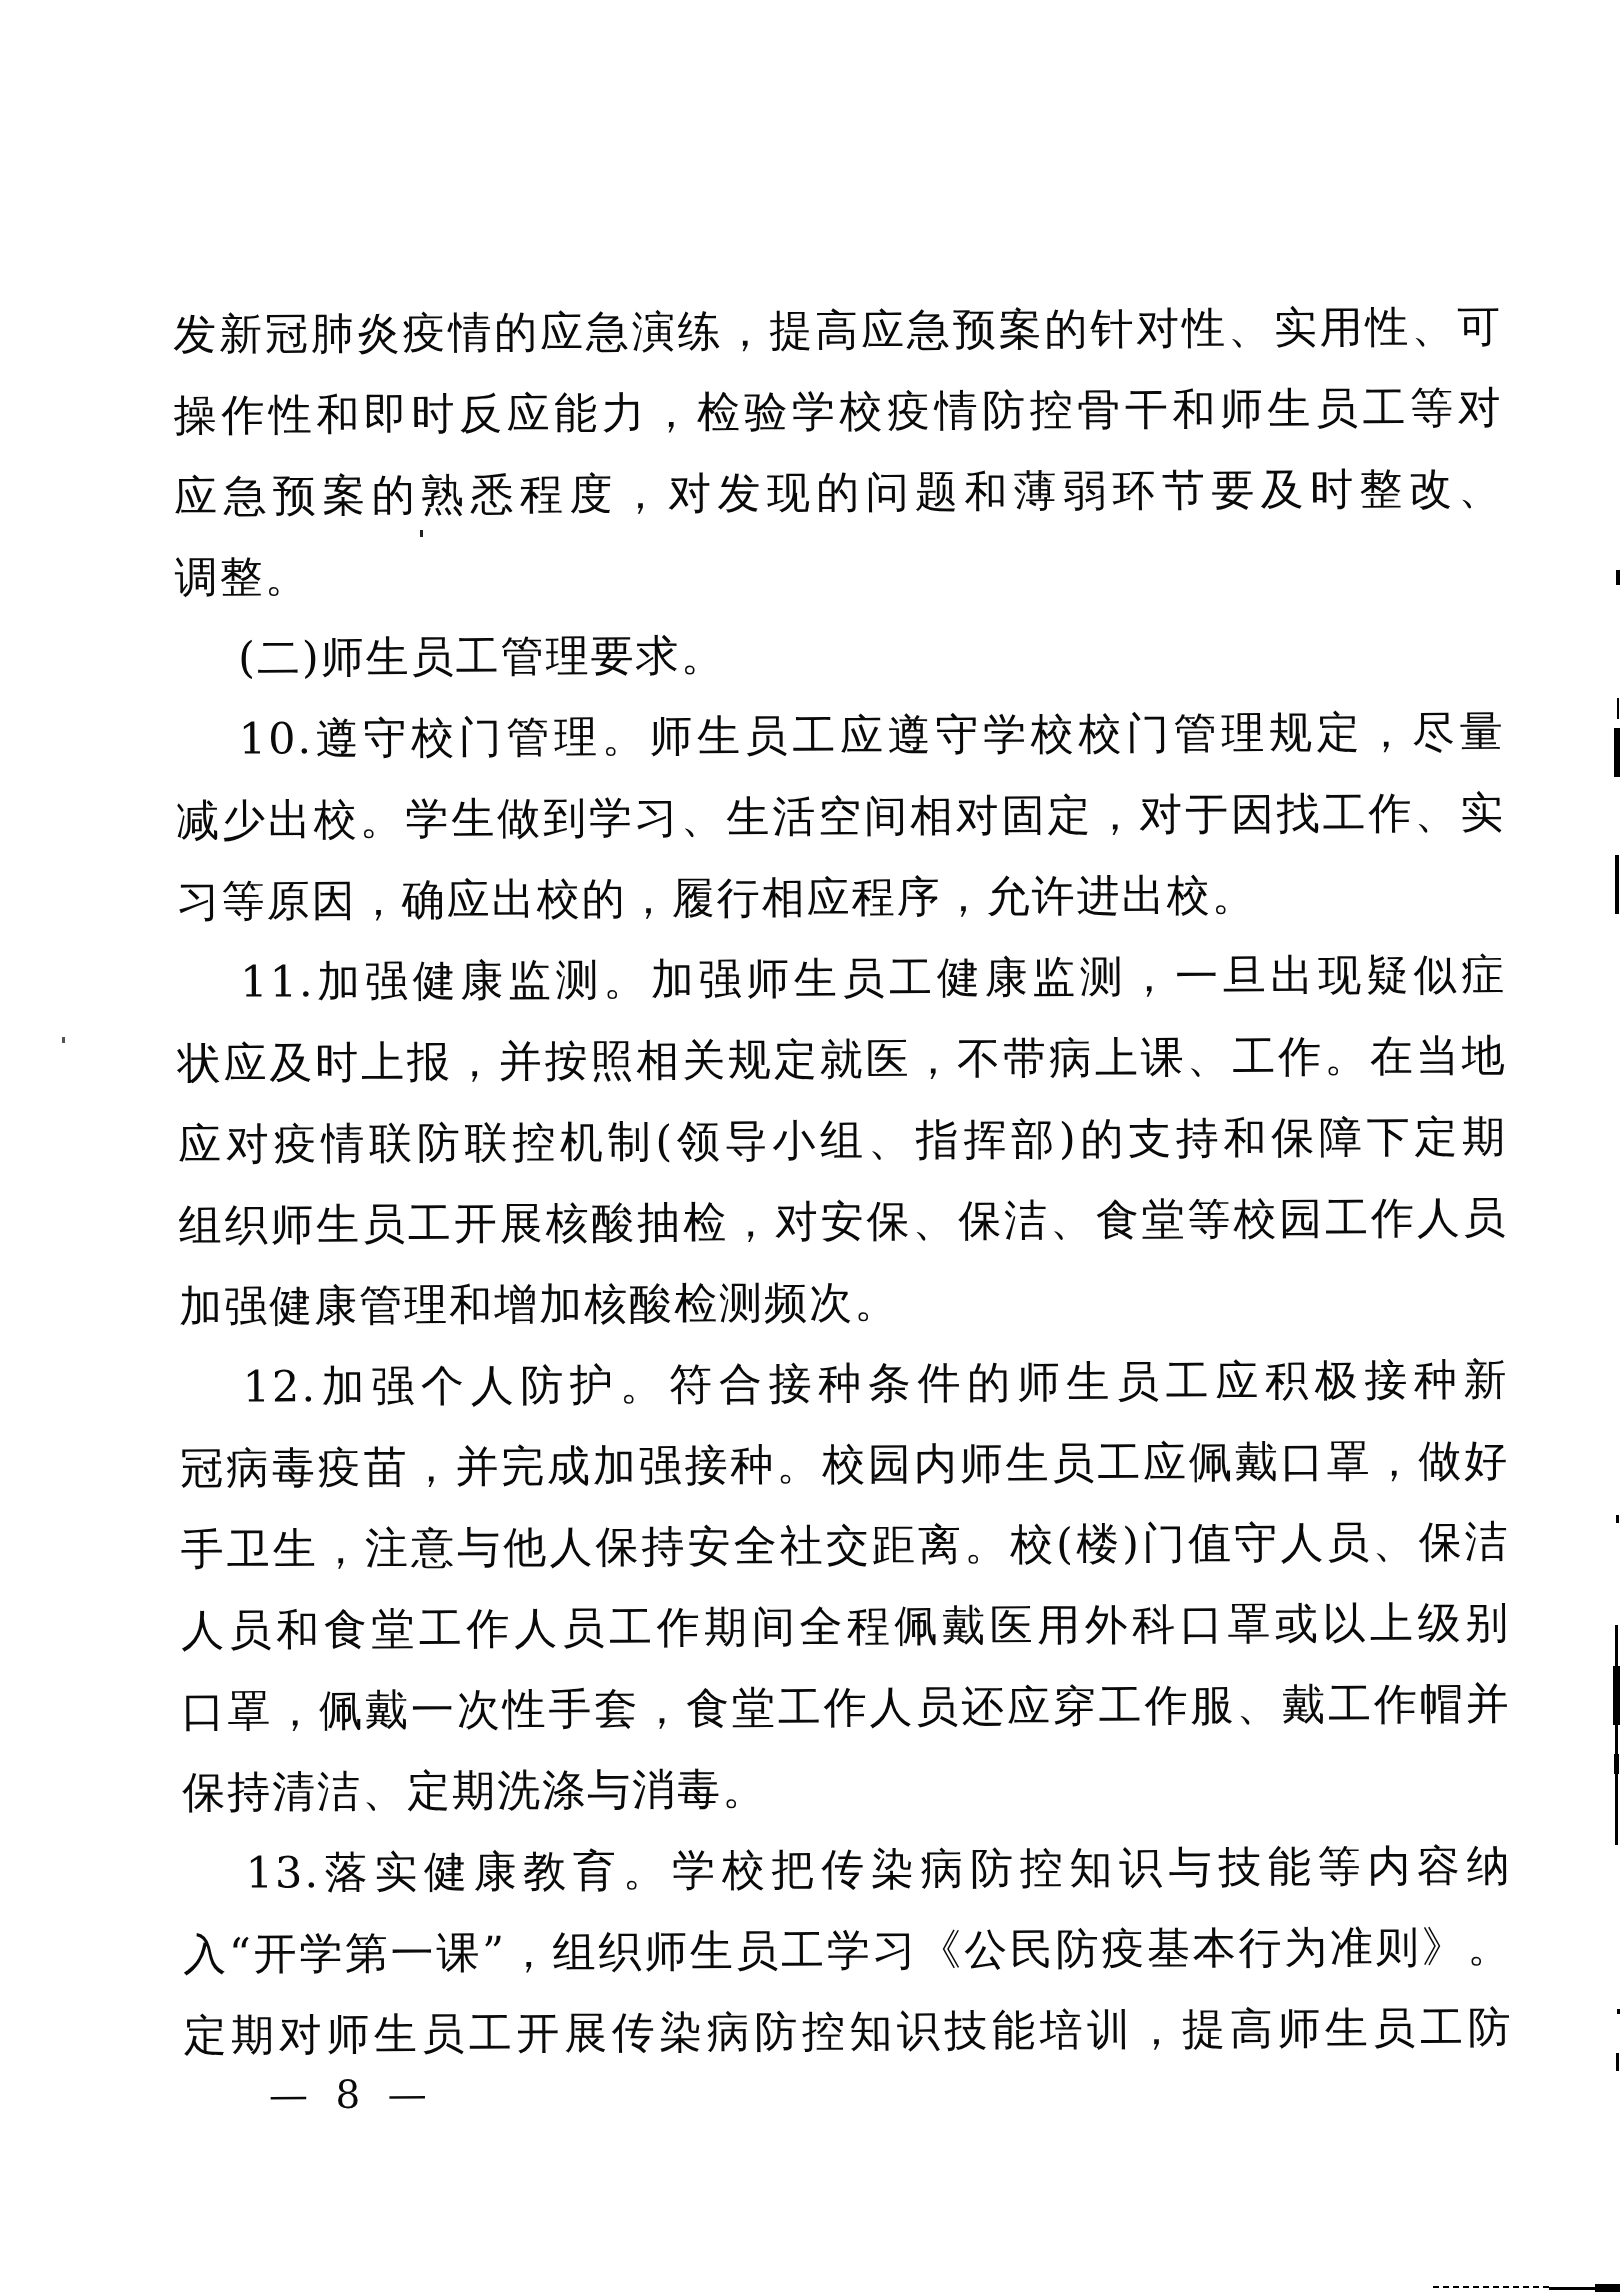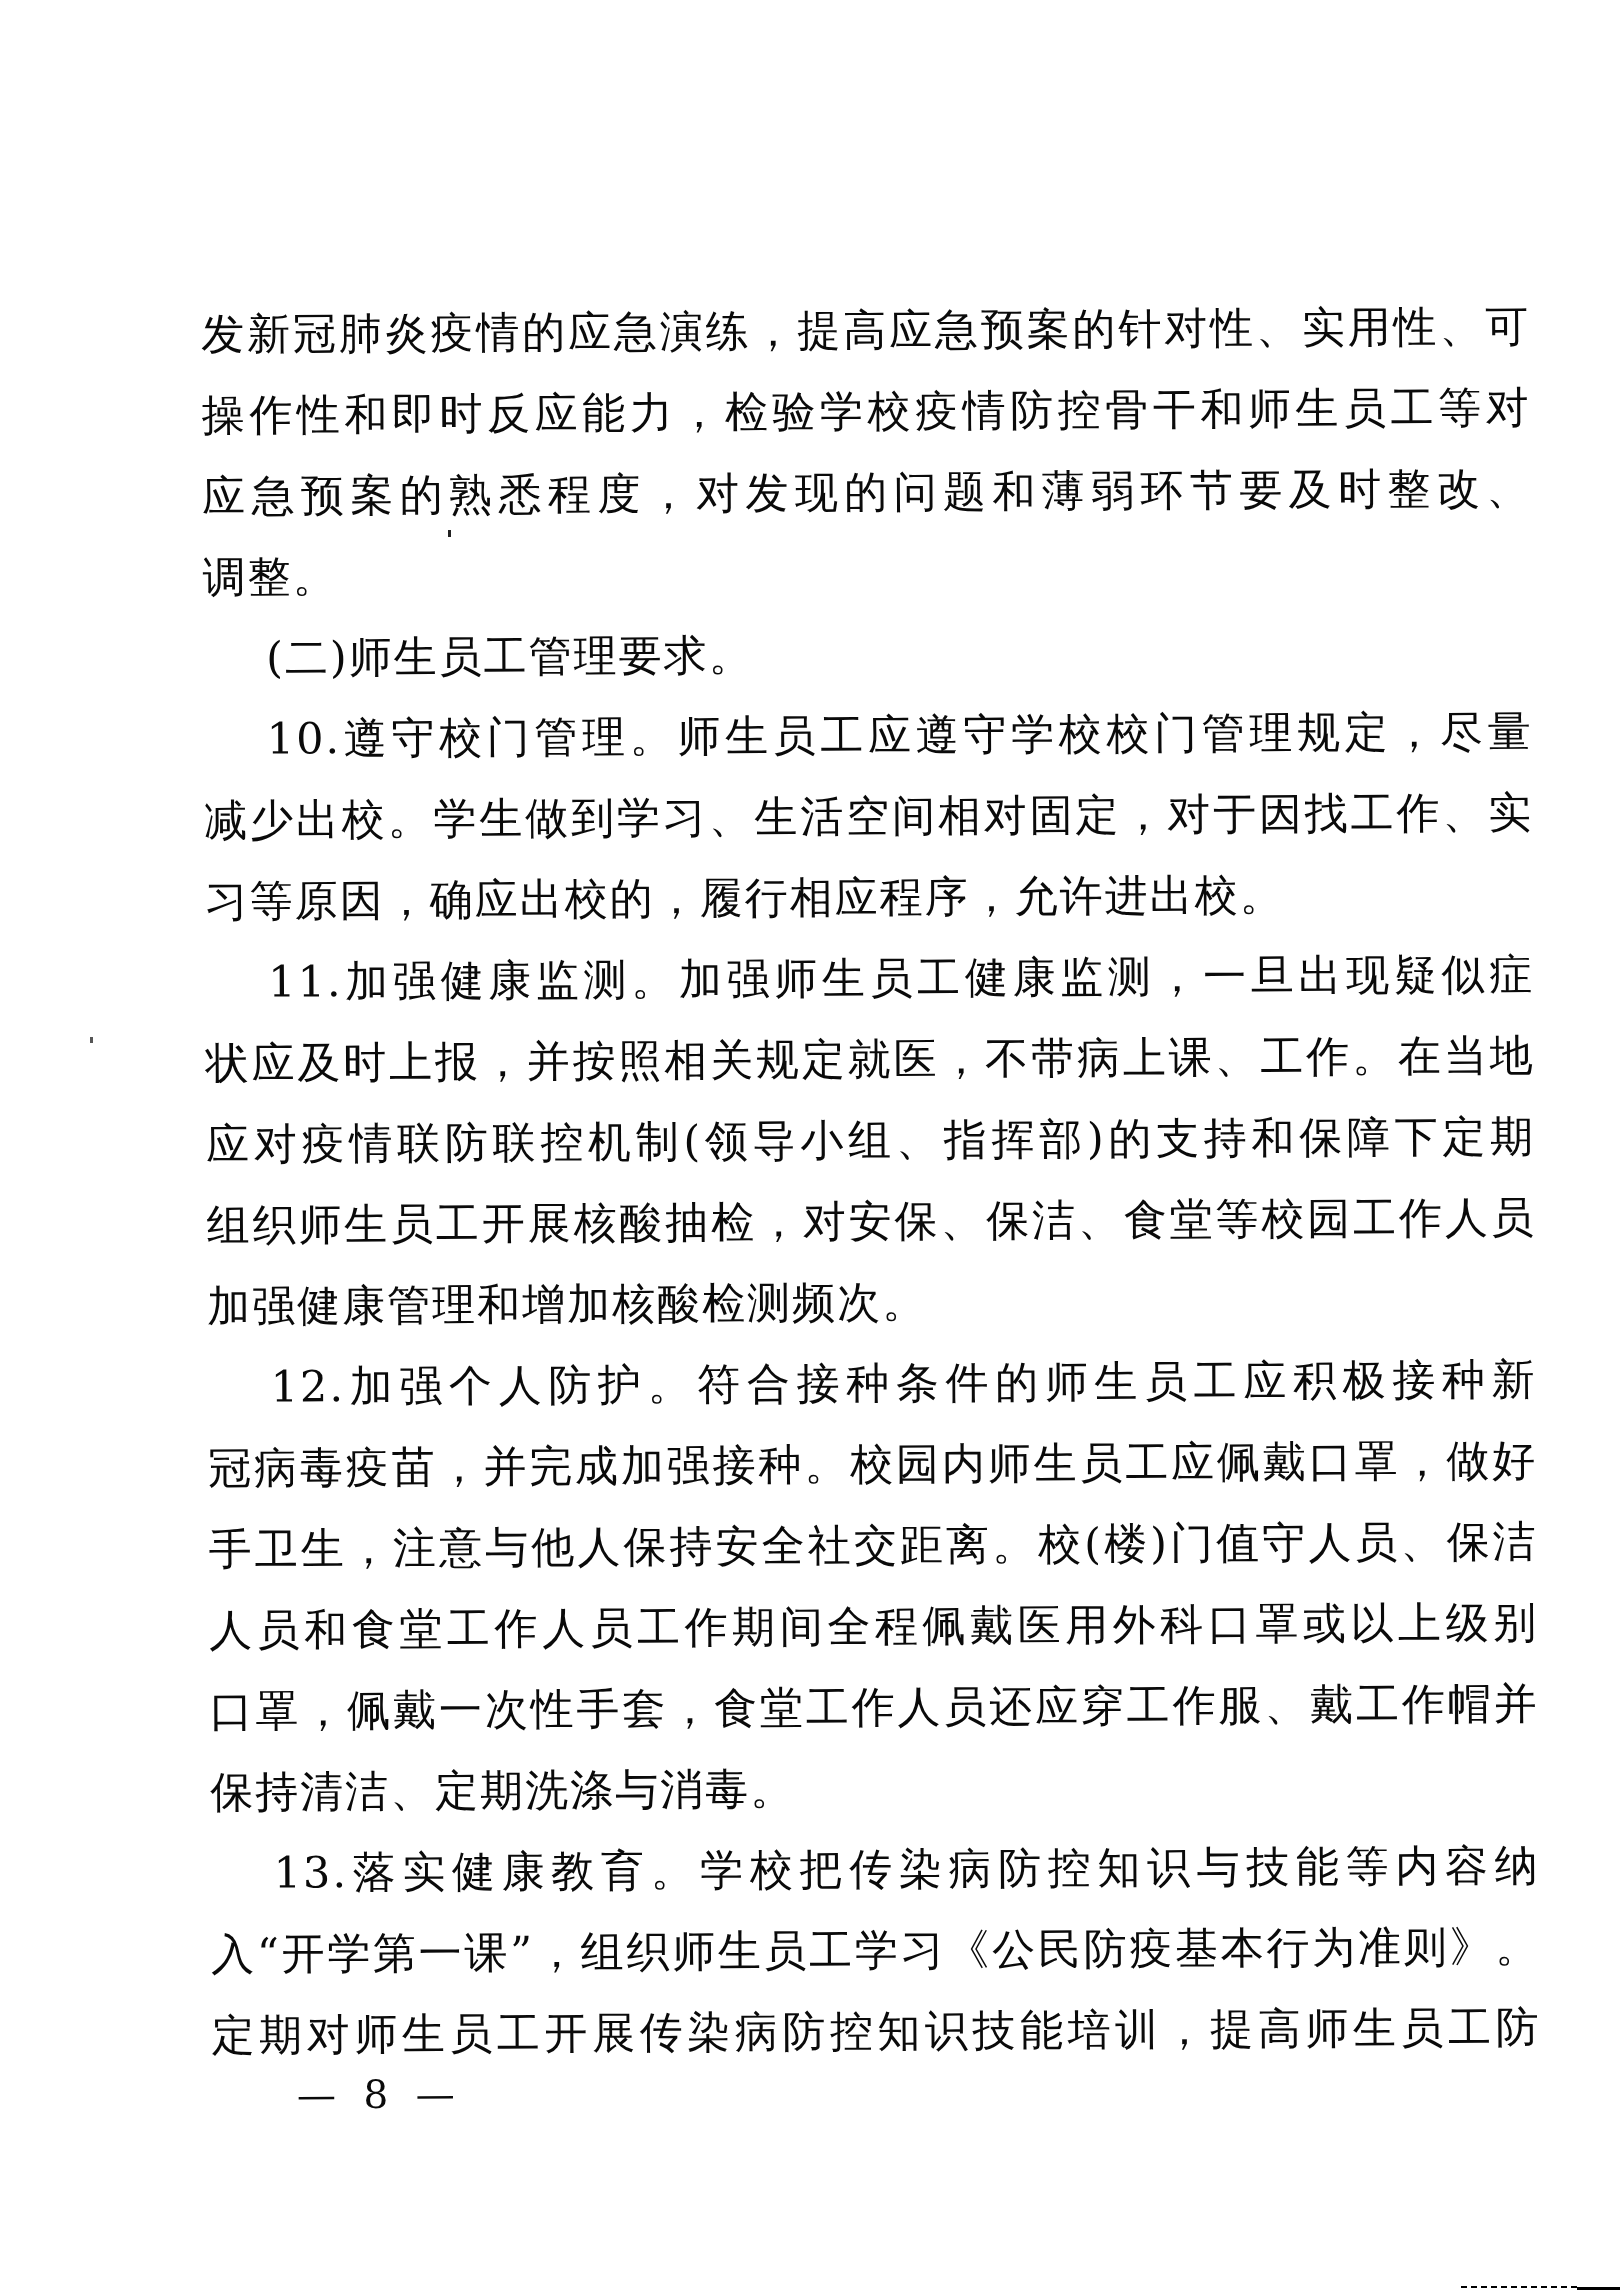--- a/index.html
+++ b/index.html
@@ -4,21 +4,21 @@
 <style>
   html,body{margin:0;padding:0;}
   body{
     width:1620px;height:2293px;
     background:#ffffff;
     position:relative;
     overflow:hidden;
     font-family:"DejaVu Serif", serif;
   }
   .page{
-    position:absolute;inset:0;background:#ffffff;margin-left:28px;
+    position:absolute;inset:0;background:#ffffff;
   }
   .textblock{
     position:absolute;
     left:173px;top:294px;width:1329px;
     transform:rotate(-0.35deg);
     transform-origin:left top;
     font-size:43px;
     line-height:81px;
     color:#0a0a0a;
     letter-spacing:2px;

